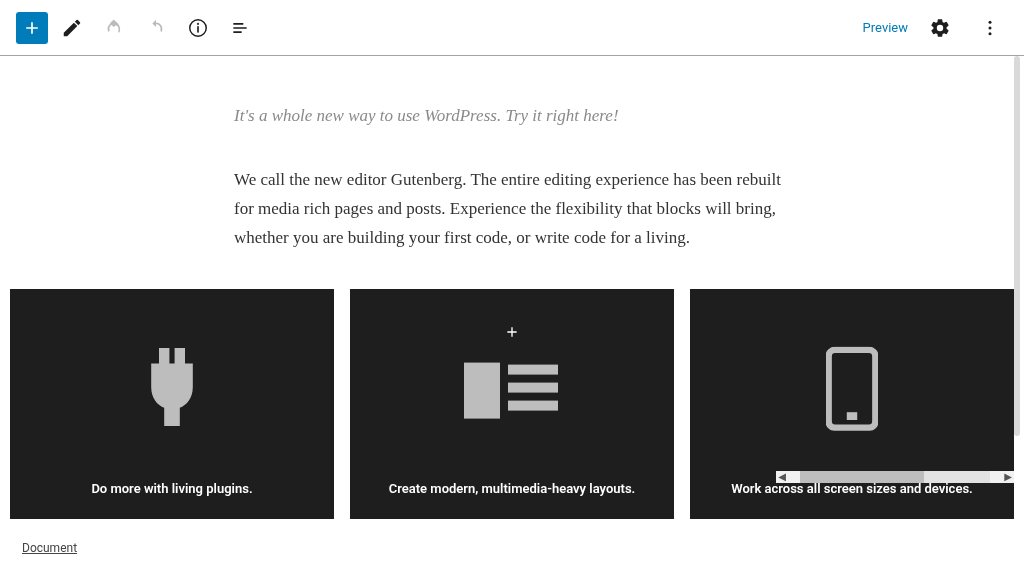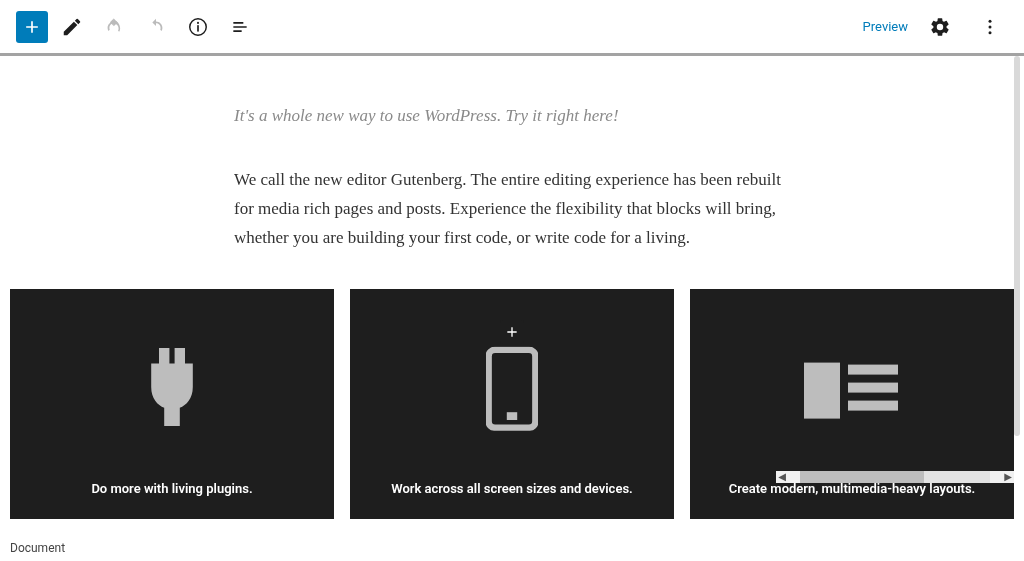--- a/index.html
+++ b/index.html
@@ -1,37 +1,37 @@
 <!DOCTYPE html>
 <html><head>
   <meta charset="utf-8">
   <style>
     * { margin: 0; padding: 0; box-sizing: border-box; }
     body { font-family: -apple-system, BlinkMacSystemFont, "Segoe UI", Roboto, sans-serif; background: #fff; width: 1024px; height: 561px; overflow: hidden; position: relative; }
-    .toolbar { display: flex; align-items: center; padding: 10px 16px; border-bottom: 3px solid #a3a3a3; height: 56px; }
+    .toolbar { display: flex; align-items: center; padding: 10px 16px; border-bottom: 1px solid #a3a3a3; height: 56px; }
     .toolbar-left { display: flex; align-items: center; gap: 6px; }
     .toolbar-right { margin-left: auto; display: flex; align-items: center; gap: 14px; }
     .add-btn { width: 32px; height: 32px; background: #007cba; border-radius: 3px; display: flex; align-items: center; justify-content: center; cursor: pointer; }
     .icon-btn { width: 36px; height: 36px; display: flex; align-items: center; justify-content: center; cursor: pointer; color: #1e1e1e; }
     .icon-btn.disabled { color: #bbb; cursor: default; }
     .preview-link { color: #007cba; font-size: 13px; cursor: pointer; }
     .content-wrap { padding: 50px 0 0 0; position: relative; }
     .text-area { max-width: 580px; margin: 0 auto 20px; padding: 0 12px; }
     .intro-italic { font-family: Georgia, serif; font-style: italic; color: #8a8a8a; font-size: 17px; margin-bottom: 40px; }
     .intro-body { font-family: Georgia, serif; color: #333; font-size: 17px; line-height: 1.7; }
     .plus-mid { position: absolute; left: 50%; top: 264px; transform: translateX(-50%); width: 24px; height: 24px; background: #1e1e1e; border-radius: 3px; display: flex; align-items: center; justify-content: center; cursor: pointer; z-index: 5; }
     .cards { display: flex; gap: 16px; padding: 0 10px; margin-top: 36px; }
     .card { flex: 1; background: #1e1e1e; color: #fff; height: 230px; display: flex; flex-direction: column; align-items: center; justify-content: flex-end; padding: 0 14px 20px; text-align: center; position: relative; }
     .card-icon { position: absolute; top: 50%; left: 50%; transform: translate(-50%, -65%); }
     .card-label { font-size: 13px; font-weight: 600; line-height: 1.5; }
     .hscroll { position: absolute; right: 10px; bottom: 36px; width: 238px; height: 12px; background: #f1f1f1; display: flex; align-items: center; }
     .hscroll-track { flex: 1; height: 12px; background: #e2e2e2; position: relative; margin: 0 12px; }
     .hscroll-thumb { position: absolute; left: 0; top: 0; height: 12px; width: 65%; background: #bdbdbd; }
     .hscroll-arrow { width: 12px; height: 12px; display: flex; align-items: center; justify-content: center; color: #555; font-size: 10px; }
-    .footer-tab { position: absolute; bottom: 6px; left: 10px; font-size: 12px; color: #444; }
+    .footer-tab { position: absolute; bottom: 6px; left: 22px; font-size: 12px; color: #444; text-decoration: underline; }
     .vscroll { position: absolute; right: 4px; top: 56px; width: 6px; height: 380px; background: #d9d9d9; border-radius: 3px; }
   </style>
 </head>
 <body>
 
 <div class="toolbar">
   <div class="toolbar-left">
     <div class="add-btn">
       <svg width="20" height="20" viewBox="0 0 24 24">
           <path d="M11 5h2v14h-2z M5 11h14v2H5z" fill="#fff"></path>
@@ -101,37 +101,37 @@
     <div class="card">
       <div class="card-icon">
         <svg width="78" height="96" viewBox="0 0 60 72">
             <path d="M20 6v12h-6v18c0 9 5 14 10 16v14h12V52c5-2 10-7 10-16V18h-6V6h-8v12h-4V6h-8z" fill="#bdbdbd"></path>
           </svg>
       </div>
       <div class="card-label">Do more with living plugins.</div>
     </div>
     <div class="card">
       <div class="card-icon">
-        <svg width="52" height="84" viewBox="0 0 40 64">
-            <rect x="2" y="2" width="36" height="60" rx="5" fill="none" stroke="#bdbdbd" stroke-width="5"></rect>
-            <rect x="16" y="50" width="8" height="6" fill="#bdbdbd"></rect>
-          </svg>
-      </div>
-      <div class="card-label">Work across all screen sizes and devices.</div>
-    </div>
-    <div class="card">
-      <div class="card-icon">
         <svg width="96" height="72" viewBox="0 0 96 72">
             <rect x="0" y="8" width="36" height="56" fill="#bdbdbd"></rect>
             <rect x="44" y="10" width="50" height="10" fill="#bdbdbd"></rect>
             <rect x="44" y="28" width="50" height="10" fill="#bdbdbd"></rect>
             <rect x="44" y="46" width="50" height="10" fill="#bdbdbd"></rect>
           </svg>
       </div>
       <div class="card-label">Create modern, multimedia-heavy layouts.</div>
+    </div>
+    <div class="card">
+      <div class="card-icon">
+        <svg width="52" height="84" viewBox="0 0 40 64">
+            <rect x="2" y="2" width="36" height="60" rx="5" fill="none" stroke="#bdbdbd" stroke-width="5"></rect>
+            <rect x="16" y="50" width="8" height="6" fill="#bdbdbd"></rect>
+          </svg>
+      </div>
+      <div class="card-label">Work across all screen sizes and devices.</div>
     </div>
   </div>
 
   <div class="hscroll">
     <div class="hscroll-arrow">◀</div>
     <div class="hscroll-track">
         <div class="hscroll-thumb"></div>
       </div>
     <div class="hscroll-arrow">▶</div>
   </div>

